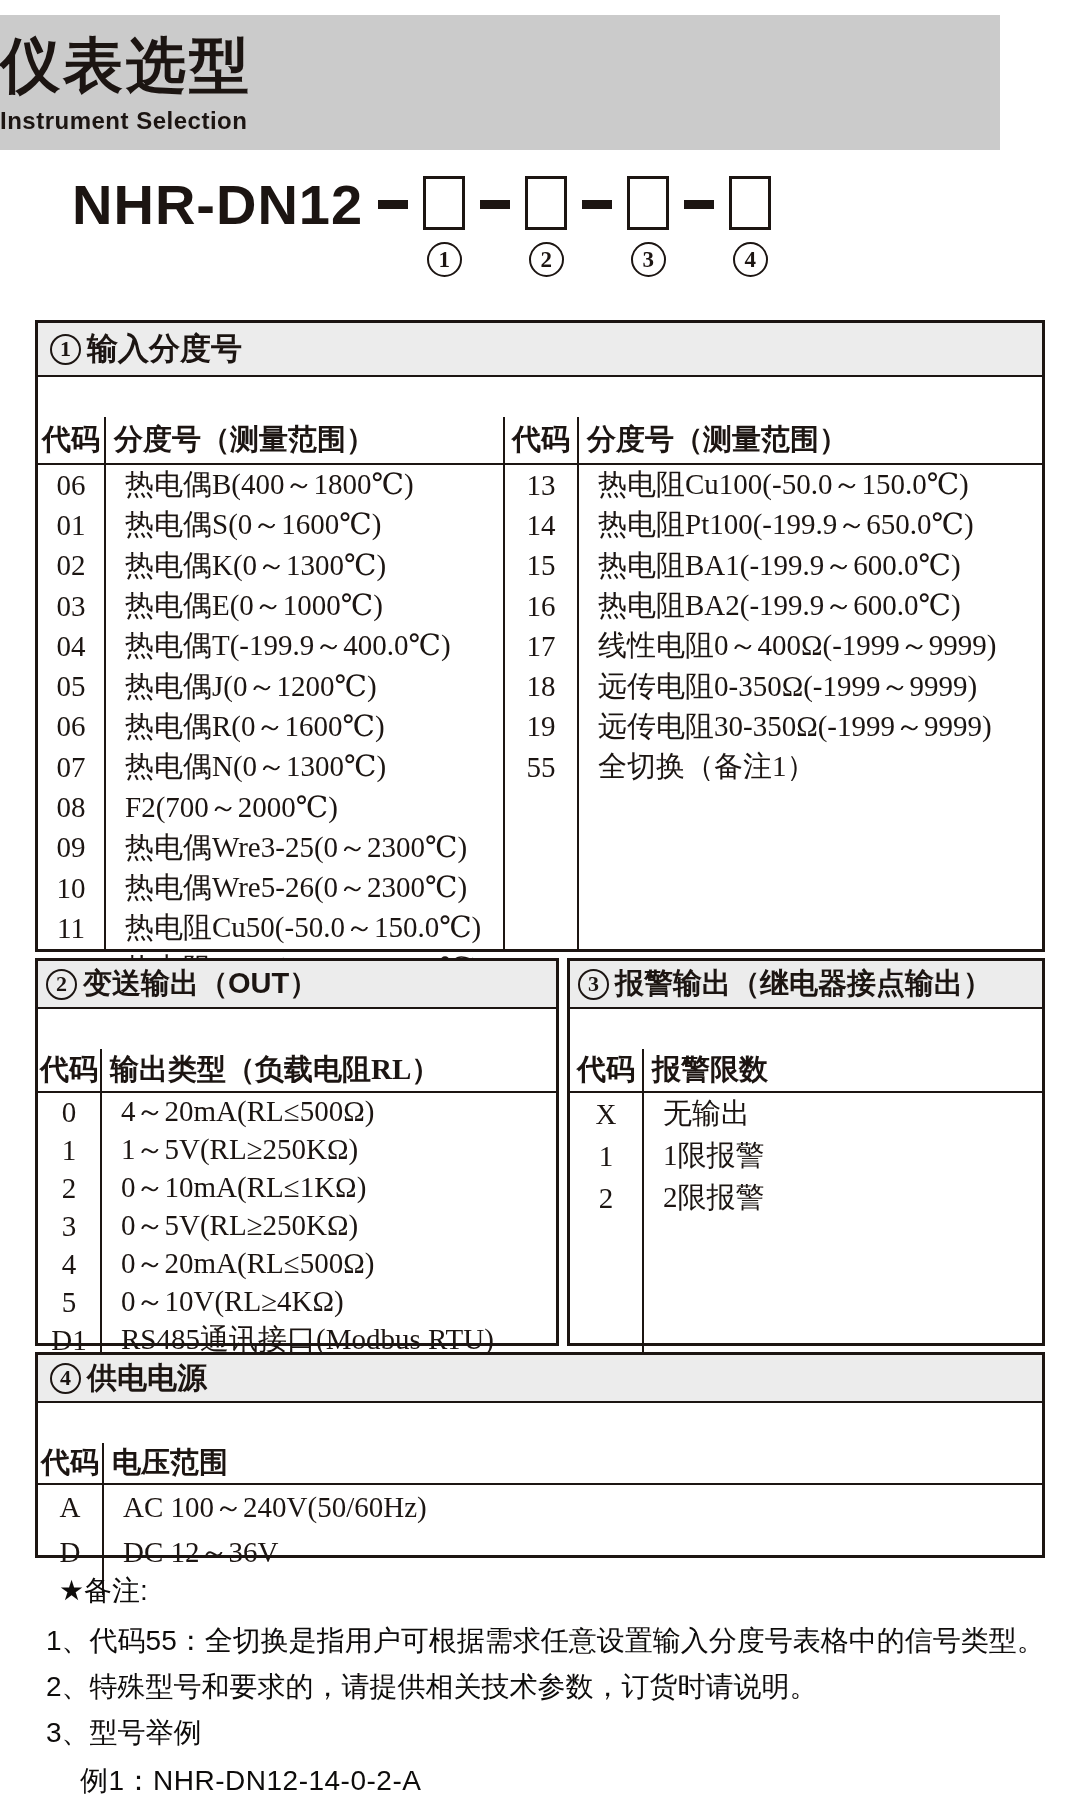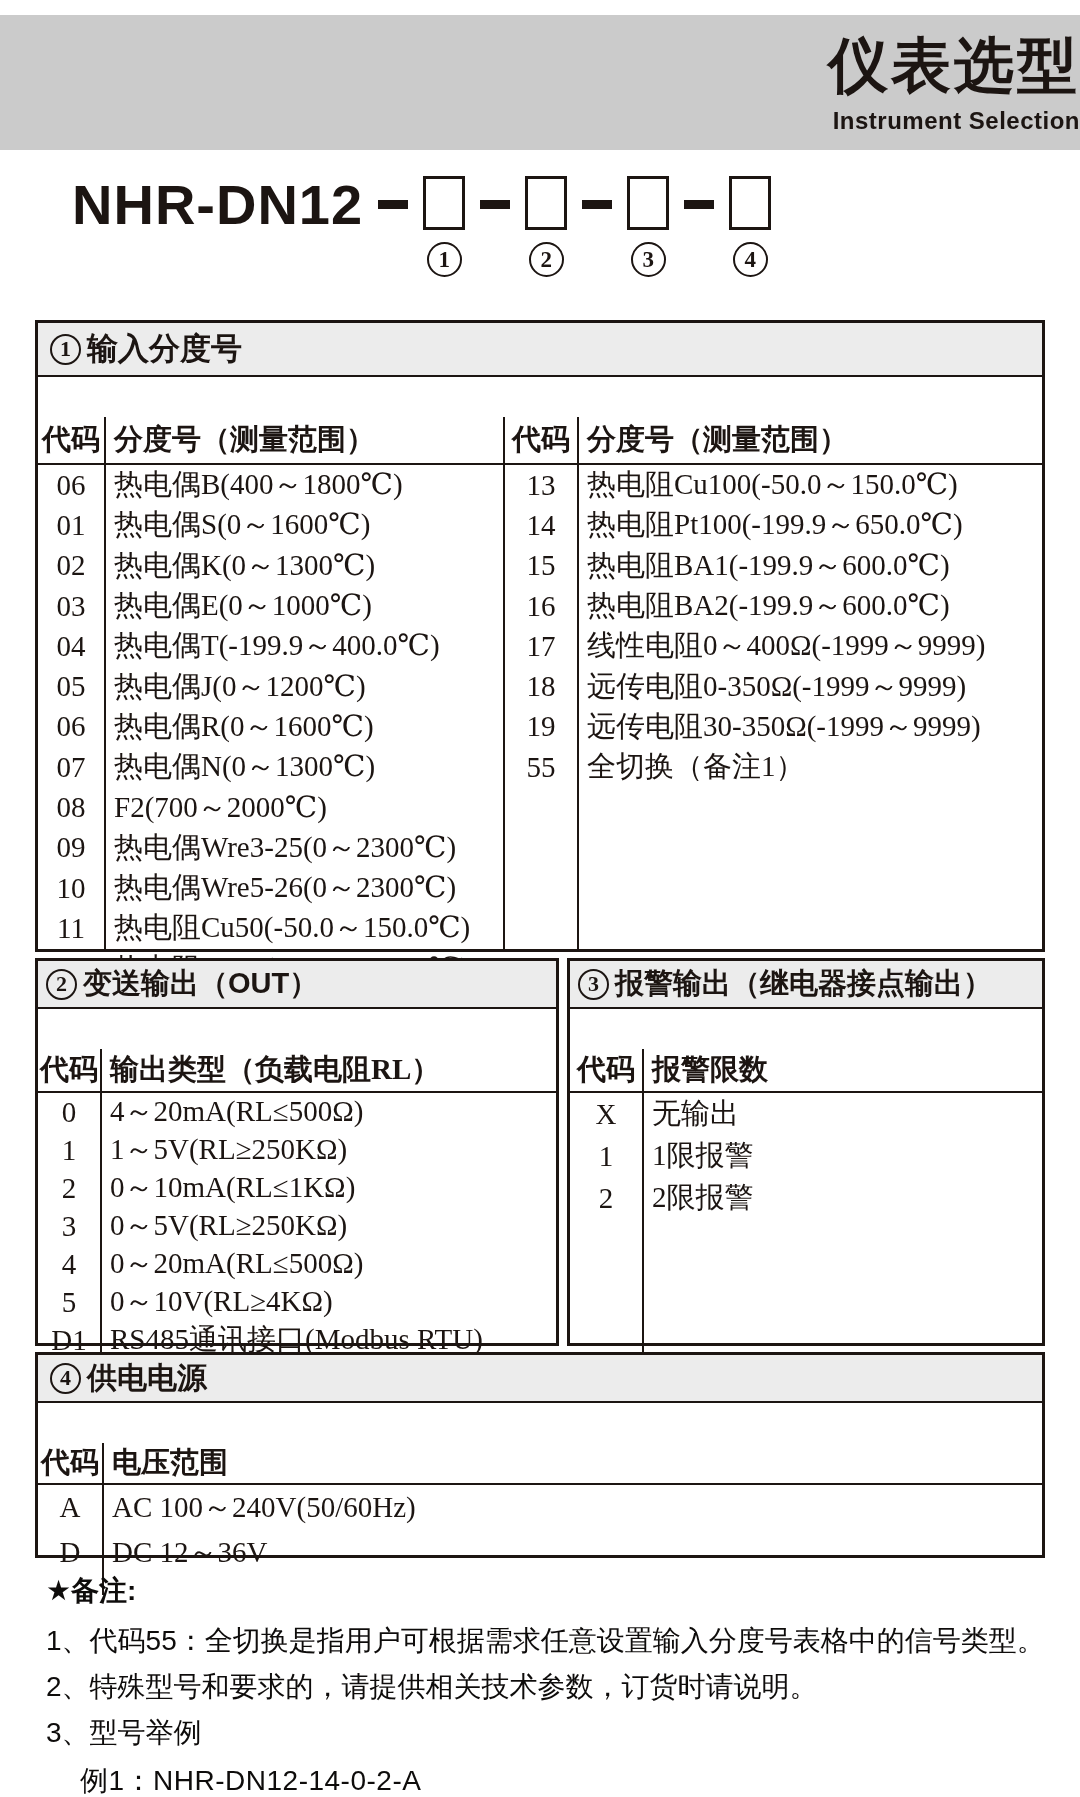--- a/index.html
+++ b/index.html
@@ -8,21 +8,21 @@
     --sec-bg:#ececec;
     --page-bg:#ffffff;
   }
   html,body{margin:0;padding:0;}
   body{
     width:1080px;height:1797px;position:relative;overflow:hidden;
     background:var(--page-bg);color:var(--ink);
     font-family:"Liberation Sans","DejaVu Sans",sans-serif;
   }
   
-  .band{position:absolute;left:0;top:15px;width:1080px;height:135px;background:var(--band-bg);text-align:right;}
+  .band{position:absolute;left:0;top:15px;width:1000px;height:135px;background:var(--band-bg);text-align:left;}
   .band .title{margin-top:20px;font-size:60px;font-weight:700;letter-spacing:3px;line-height:62px;}
   .band .subtitle{font-size:24px;margin-top:10px;letter-spacing:0.5px;font-weight:bold;}
   
   .model{position:absolute;left:72px;top:176px;display:flex;align-items:flex-start;}
   .model .prefix{font-size:56px;font-weight:700;line-height:58px;letter-spacing:1px;}
   .slots{display:flex;}
   .mgroup{display:flex;align-items:flex-start;}
   .dash{width:30px;height:9px;background:var(--ink);margin:24px 15px 0 15px;}
   .slot{display:flex;flex-direction:column;align-items:center;}
   .box{width:42px;height:54px;border:3px solid var(--ink);box-sizing:border-box;background:#fff;}
@@ -37,21 +37,21 @@
     align-items:center;justify-content:center;font-size:22px;font-weight:700;margin-right:6px;
     font-family:"Liberation Serif","DejaVu Serif",serif;box-sizing:border-box;flex:none;}
   .half{position:relative;box-sizing:border-box;margin-top:40px;}
   .half::before{content:"";position:absolute;top:0;bottom:0;width:2px;background:var(--ink);}
   .colhead{display:flex;align-items:center;border-bottom:2px solid var(--ink);
     font-weight:700;font-size:29px;font-family:"Liberation Serif","DejaVu Serif",serif;box-sizing:border-box;}
   .colhead .code{text-align:center;flex:none;}
   .colhead .desc{padding-left:10px;white-space:nowrap;}
   .trow{display:flex;align-items:center;font-size:29px;font-family:"Liberation Serif","DejaVu Serif",serif;}
   .trow .code{text-align:center;flex:none;}
-  .trow .desc{padding-left:10px;white-space:nowrap;}
+  .trow .desc{padding-left:21px;white-space:nowrap;}
   
   #t1{left:35px;top:320px;width:1010px;height:632px;}
   #t1 .sec-head{height:54px;}
   #t1 .body{display:flex;height:572px;}
   #t1 .half.left{width:467px;border-right:2.5px solid var(--ink);}
   #t1 .half.left::before{left:66px;}
   #t1 .half.left .code{width:66px;}
   #t1 .half.right{flex:1;}
   #t1 .half.right::before{left:72px;}
   #t1 .half.right .code{width:72px;}
@@ -72,21 +72,21 @@
   
   #t4{left:35px;top:1352px;width:1010px;height:206px;}
   #t4 .sec-head{height:48px;font-size:30px;}
   #t4 .half{height:152px;}
   #t4 .half::before{left:64px;}
   #t4 .code{width:64px;}
   #t4 .colhead{height:42px;}
   #t4 .trow{height:45px;}
   
   .notes{position:absolute;left:46px;top:1572px;width:1000px;font-size:28px;font-weight:500;color:#0e0c0b;}
-  .notes .nt{font-weight:700;margin-bottom:14px;}
+  .notes .nt{font-weight:400;margin-bottom:14px;margin-left:13px;}
   .notes .ni{margin-bottom:13px;line-height:33px;}
   .notes .ex{margin-left:34px;margin-top:4px;letter-spacing:0.5px;}
 </style>
 </head>
 <body>
 
 <div class="band">
   <div class="title">仪表选型</div>
   <div class="subtitle">Instrument Selection</div>
 </div>

